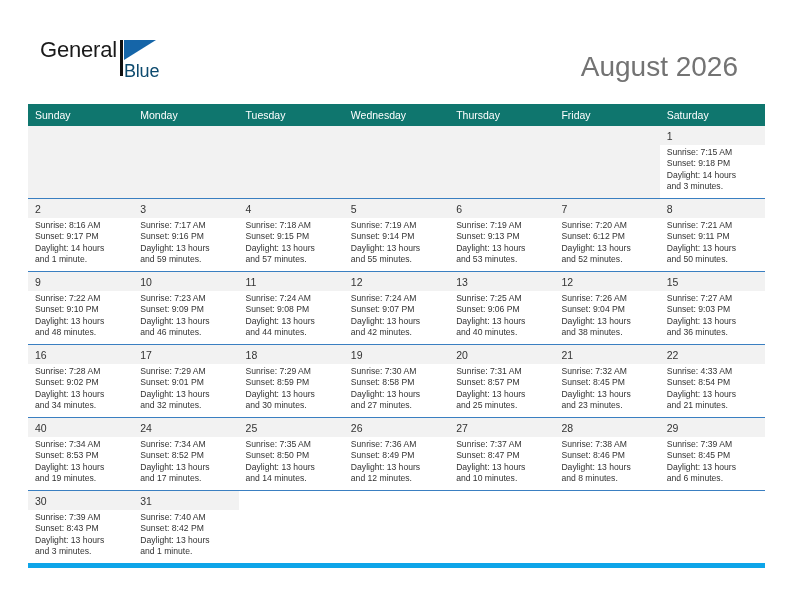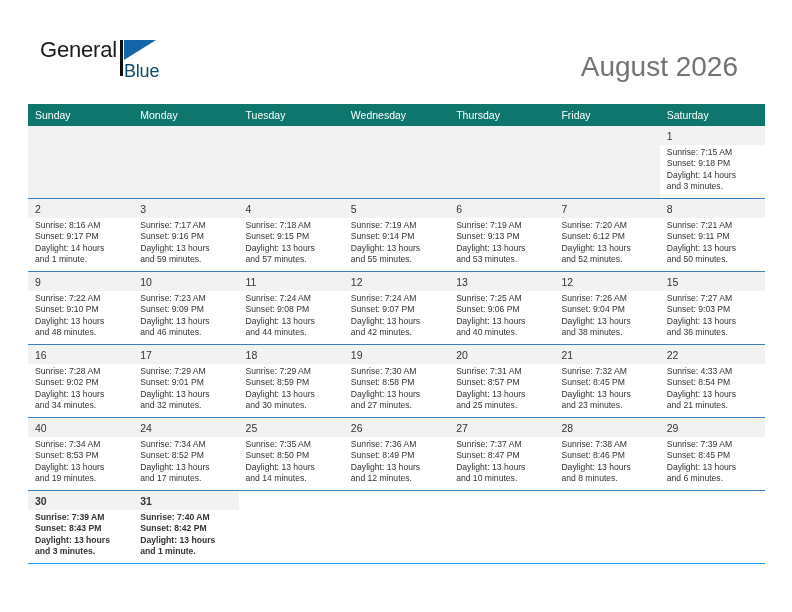--- a/index.html
+++ b/index.html
@@ -116,22 +116,21 @@
   .calendar td {
     vertical-align: top;
     padding: 0;
     border: none;
     height: 72px;
     width: 105.28px;
     background: #ffffff;
     border-bottom: 1px solid #3a7fc1;
   }
   .calendar tr.week-row:last-child td {
-    border-bottom: 1px solid #0ea5e9;
-    font-weight: bold;
+    border-bottom: 5px solid #0ea5e9;
   }
   td.empty  { background: #f2f2f2; }
   td.empty-white { background: #ffffff; }
 
   .daynum {
     display: block;
     font-size: 10.5px;
     line-height: 13px;
     color: #333333;
     padding: 4px 0 2px 7px;

